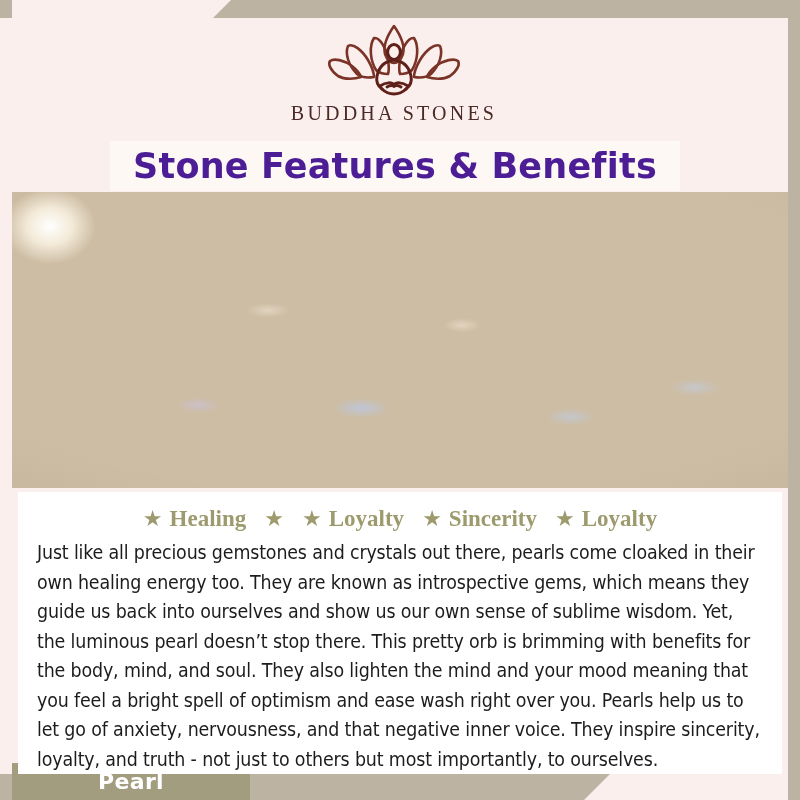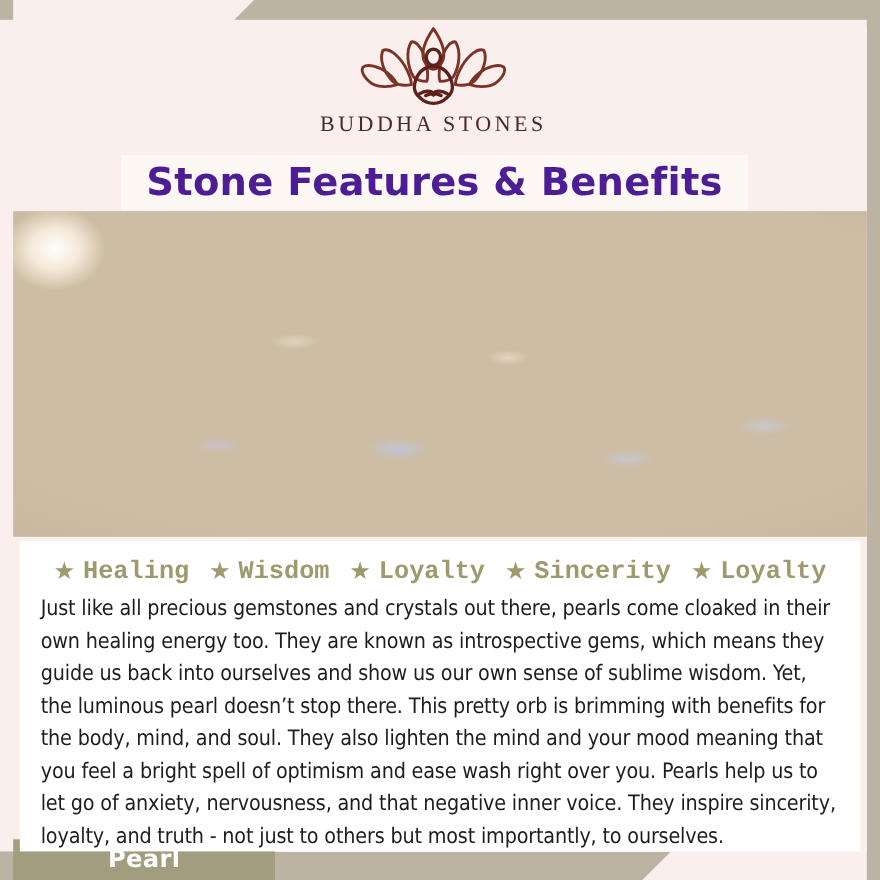--- a/index.html
+++ b/index.html
@@ -229,21 +229,21 @@
     align-items: center;
     gap: 7px;
     padding: 0 9px;
   }
   .keyword-star {
     font-size: 22px;
     line-height: 1;
     color: #9d9a6d;
   }
   .keyword-label {
-    font-family: Liberation Mono, monospace;
+    font-family: Liberation Serif, serif;
     font-weight: bold;
     font-size: 23px;
     color: #9d9a6d;
     white-space: nowrap;
   }
 
   .body-copy {
     font-family: "DejaVu Sans Condensed", "DejaVu Sans", sans-serif;
     font-size: 19.4px;
     line-height: 29.5px;
@@ -316,21 +316,20 @@
 
   <div class="content-panel">
 
     <div class="keywords-row">
       <div class="keyword-item">
         <span class="keyword-star">★</span>
         <span class="keyword-label">Healing</span>
       </div>
       <div class="keyword-item">
         <span class="keyword-star">★</span>
-        <span class="keyword-label">Wisdom</span>
       </div>
       <div class="keyword-item">
         <span class="keyword-star">★</span>
         <span class="keyword-label">Loyalty</span>
       </div>
       <div class="keyword-item">
         <span class="keyword-star">★</span>
         <span class="keyword-label">Sincerity</span>
       </div>
       <div class="keyword-item">

